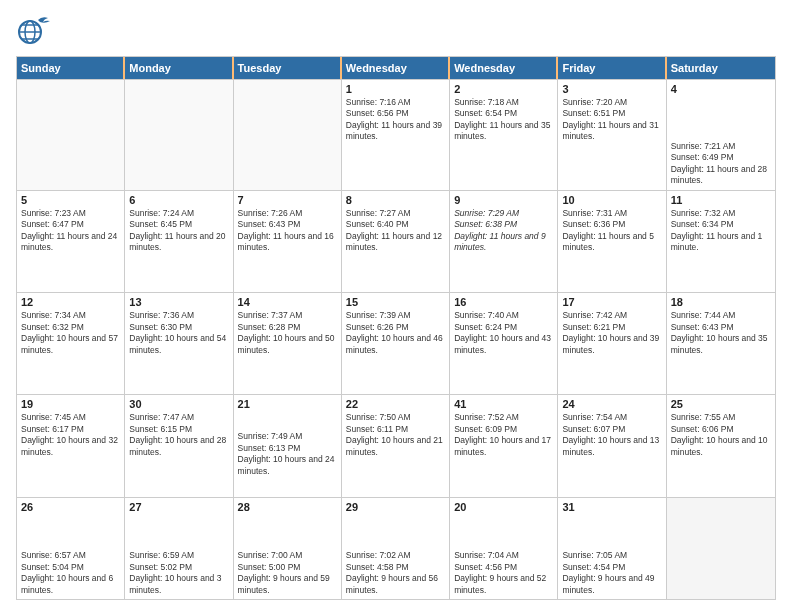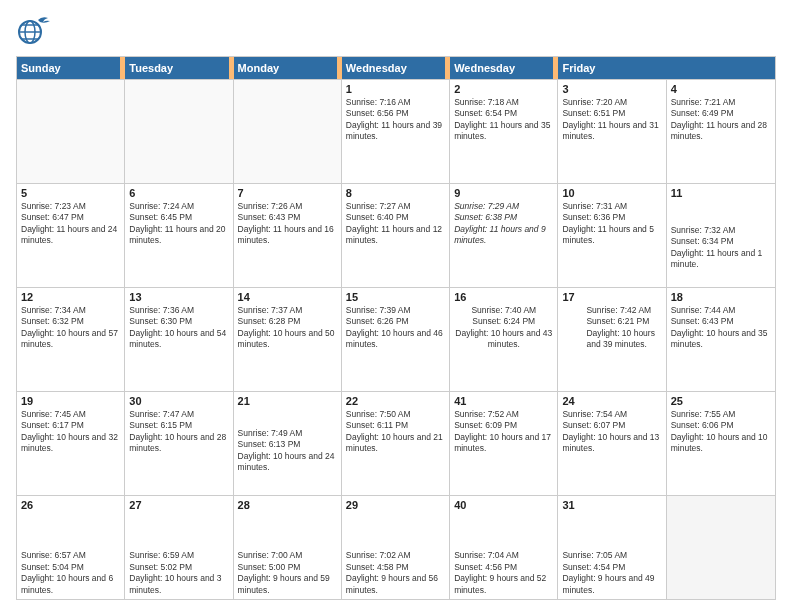--- a/index.html
+++ b/index.html
@@ -46,21 +46,21 @@
       display: grid;
       grid-template-columns: repeat(7, 1fr);
       background: #2e6da4;
     }
     .cal-header-cell {
       color: #fff;
       font-size: 11px;
       font-weight: bold;
       padding: 5px 4px;
       text-align: left;
-      border-right: 5px solid #fdba74;
+      border-right: 2px solid #fdba74;
     }
     .cal-header-cell:last-child { border-right: none; }
     .cal-body {
       flex: 1;
       display: flex;
       flex-direction: column;
     }
     .cal-row {
       display: grid;
       grid-template-columns: repeat(7, 1fr);
@@ -130,25 +130,26 @@
     <div class="title-block">
       <div class="month-title"></div>
       <div class="location"></div>
     </div>
   </div>
 
   <div class="calendar">
 
     <div class="cal-header">
       <div class="cal-header-cell">Sunday</div>
+      <div class="cal-header-cell">Monday</div>
       <div class="cal-header-cell">Tuesday</div>
-      <div class="cal-header-cell">Monday</div>
       <div class="cal-header-cell">Wednesday</div>
       <div class="cal-header-cell">Wednesday</div>
       <div class="cal-header-cell">Friday</div>
+      <div class="cal-header-cell">Saturday</div>
     </div>
 
     <div class="cal-body" id="cal-body">
     <div class="cal-row">
           <div class="cal-cell empty"></div>
           <div class="cal-cell empty"></div>
           <div class="cal-cell empty"></div>
           <div class="cal-cell">
             <div class="day-num">1</div>
             <div class="day-info" style="white-space: pre-line;">Sunrise: 7:16 AM
@@ -162,21 +163,21 @@
 Daylight: 11 hours and 35 minutes.</div>
           </div>
           <div class="cal-cell">
             <div class="day-num">3</div>
             <div class="day-info" style="white-space: pre-line;">Sunrise: 7:20 AM
 Sunset: 6:51 PM
 Daylight: 11 hours and 31 minutes.</div>
           </div>
           <div class="cal-cell">
             <div class="day-num">4</div>
-            <div class="day-info" style="white-space: pre-line;">Sunrise: 7:21 AM
+            <div class="day-info" style="white-space: pre-line; margin-top: 44px;">Sunrise: 7:21 AM
 Sunset: 6:49 PM
 Daylight: 11 hours and 28 minutes.</div>
           </div>
         </div>
         <div class="cal-row">
           <div class="cal-cell">
             <div class="day-num">5</div>
             <div class="day-info" style="white-space: pre-line;">Sunrise: 7:23 AM
 Sunset: 6:47 PM
 Daylight: 11 hours and 24 minutes.</div>
@@ -206,21 +207,21 @@
 Daylight: 11 hours and 9 minutes.</div>
           </div>
           <div class="cal-cell">
             <div class="day-num">10</div>
             <div class="day-info" style="white-space: pre-line;">Sunrise: 7:31 AM
 Sunset: 6:36 PM
 Daylight: 11 hours and 5 minutes.</div>
           </div>
           <div class="cal-cell">
             <div class="day-num">11</div>
-            <div class="day-info" style="white-space: pre-line; margin-top: 24px;">Sunrise: 7:32 AM
+            <div class="day-info" style="white-space: pre-line;">Sunrise: 7:32 AM
 Sunset: 6:34 PM
 Daylight: 11 hours and 1 minute.</div>
           </div>
         </div>
         <div class="cal-row">
           <div class="cal-cell">
             <div class="day-num">12</div>
             <div class="day-info" style="white-space: pre-line;">Sunrise: 7:34 AM
 Sunset: 6:32 PM
 Daylight: 10 hours and 57 minutes.</div>
@@ -238,27 +239,27 @@
 Daylight: 10 hours and 50 minutes.</div>
           </div>
           <div class="cal-cell">
             <div class="day-num">15</div>
             <div class="day-info" style="white-space: pre-line;">Sunrise: 7:39 AM
 Sunset: 6:26 PM
 Daylight: 10 hours and 46 minutes.</div>
           </div>
           <div class="cal-cell">
             <div class="day-num">16</div>
-            <div class="day-info" style="white-space: pre-line; text-align: center;">Sunrise: 7:40 AM
+            <div class="day-info" style="white-space: pre-line;">Sunrise: 7:40 AM
 Sunset: 6:24 PM
 Daylight: 10 hours and 43 minutes.</div>
           </div>
           <div class="cal-cell">
             <div class="day-num">17</div>
-            <div class="day-info" style="white-space: pre-line; margin-left: 24px;">Sunrise: 7:42 AM
+            <div class="day-info" style="white-space: pre-line;">Sunrise: 7:42 AM
 Sunset: 6:21 PM
 Daylight: 10 hours and 39 minutes.</div>
           </div>
           <div class="cal-cell">
             <div class="day-num">18</div>
             <div class="day-info" style="white-space: pre-line;">Sunrise: 7:44 AM
 Sunset: 6:43 PM
 Daylight: 10 hours and 35 minutes.</div>
           </div>
         </div>
@@ -325,21 +326,21 @@
 Sunset: 5:00 PM
 Daylight: 9 hours and 59 minutes.</div>
           </div>
           <div class="cal-cell">
             <div class="day-num">29</div>
             <div class="day-info" style="white-space: pre-line;">Sunrise: 7:02 AM
 Sunset: 4:58 PM
 Daylight: 9 hours and 56 minutes.</div>
           </div>
           <div class="cal-cell">
-            <div class="day-num">40</div>
+            <div class="day-num">20</div>
             <div class="day-info" style="white-space: pre-line;">Sunrise: 7:04 AM
 Sunset: 4:56 PM
 Daylight: 9 hours and 52 minutes.</div>
           </div>
           <div class="cal-cell">
             <div class="day-num">31</div>
             <div class="day-info" style="white-space: pre-line;">Sunrise: 7:05 AM
 Sunset: 4:54 PM
 Daylight: 9 hours and 49 minutes.</div>
           </div>

